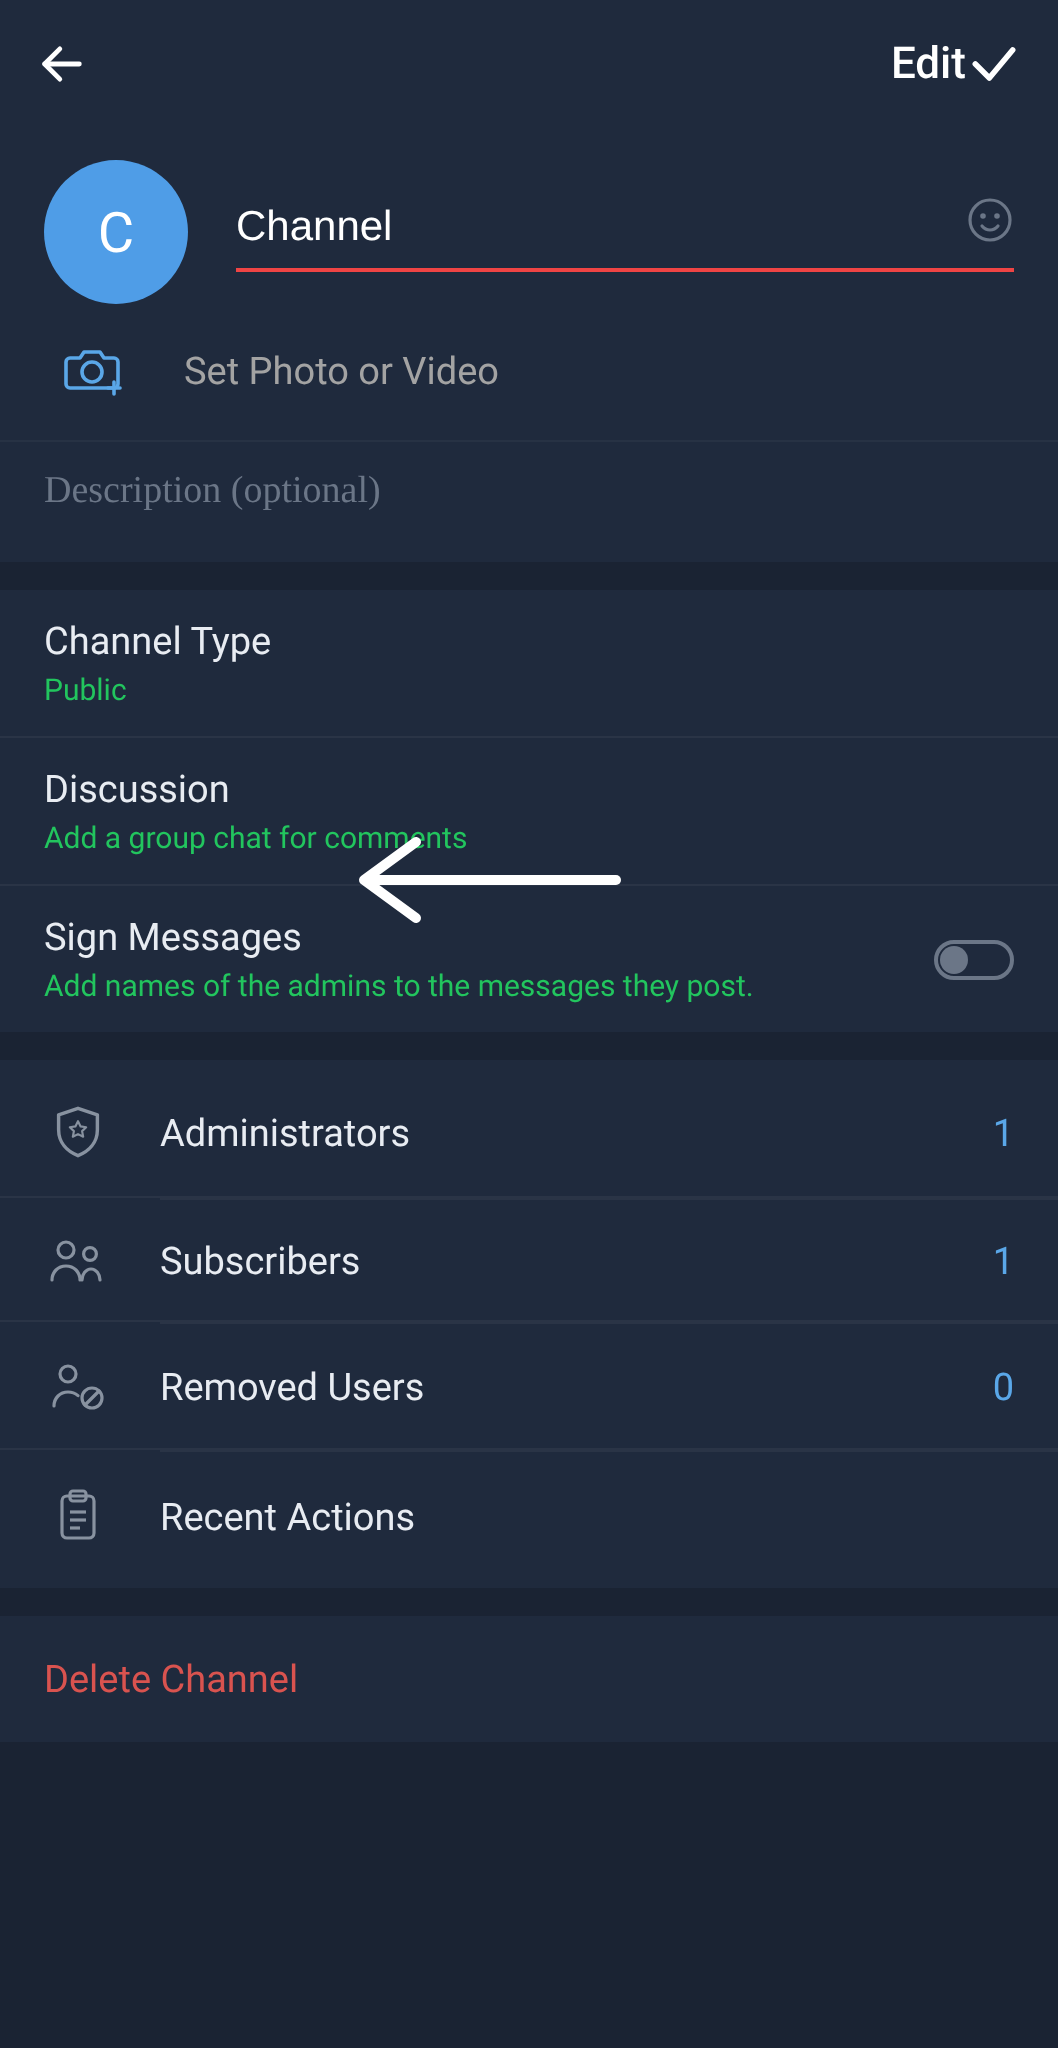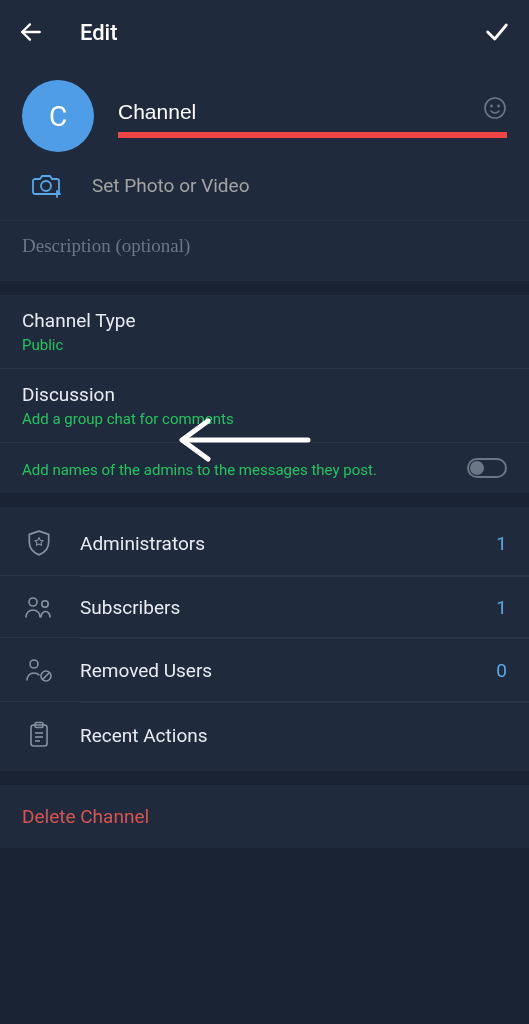--- a/index.html
+++ b/index.html
@@ -16,20 +16,21 @@
     display: flex;
     align-items: center;
     padding: 0 18px;
     background: #1f2a3d;
   }
   .topbar .title {
     font-size: 22px;
     font-weight: 500;
     margin-left: 36px;
     flex: 1;
+    text-align: right;
   }
   .section {
     background: #1f2a3d;
     margin-bottom: 14px;
   }
   .sec-top { padding-bottom: 4px; }
   .profile-row {
     display: flex;
     align-items: center;
     padding: 16px 22px 10px 22px;
@@ -48,21 +49,21 @@
   }
   .name-input-wrap {
     flex: 1;
     margin-left: 24px;
     position: relative;
   }
   .name-input {
     width: 100%;
     background: transparent;
     border: none;
-    border-bottom: 6px solid #ef4444;
+    border-bottom: 2px solid #ef4444;
     color: #fff;
     font-size: 21px;
     padding: 6px 36px 8px 0;
     outline: none;
   }
   .emoji-btn {
     position: absolute;
     right: 0;
     top: 2px;
     color: #6b7687;
@@ -210,20 +211,21 @@
 <div class="section">
   <div class="list-item">
     <div class="primary">Channel Type</div>
     <div class="secondary">Public</div>
   </div>
   <div class="list-item">
     <div class="primary">Discussion</div>
     <div class="secondary">Add a group chat for comments</div>
   </div>
   <div class="list-item">
+    <div class="primary">Sign Messages</div>
     <div class="secondary" style="padding-right:60px">Add names of the admins to the messages they post.</div>
     <div class="toggle"></div>
   </div>
 </div>
 
 <div class="section" style="padding:4px 0;">
   <div class="icon-row">
     <span class="icon-cell">
       <svg width="26" height="28" viewBox="0 0 24 26" fill="none" stroke="#8892a0" stroke-width="1.6" stroke-linejoin="round">
           <path d="M12 2l9 3v7c0 6-4 10-9 12-5-2-9-6-9-12V5l9-3z"></path>

